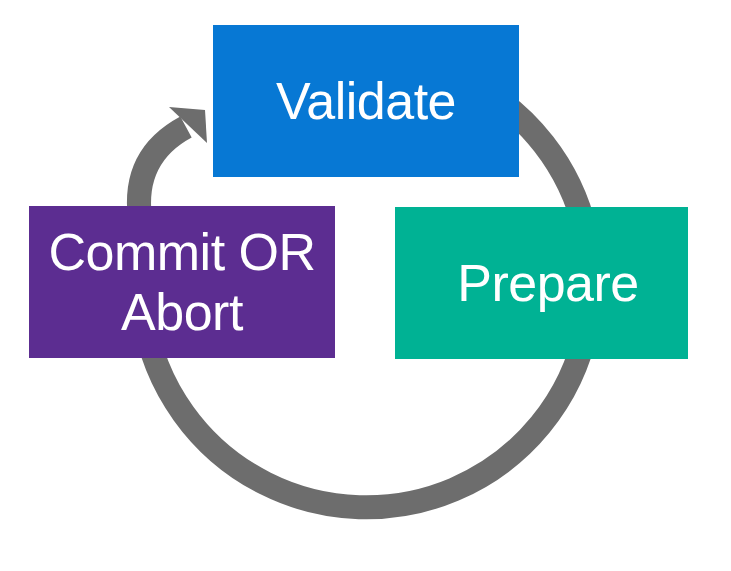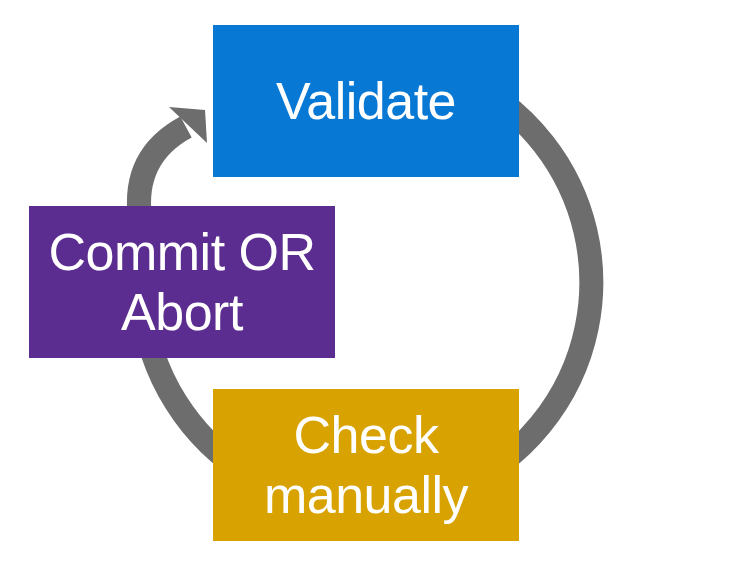--- a/index.html
+++ b/index.html
@@ -59,24 +59,23 @@
 
     <path class="swoosh" d="M 140 218 Q 132 156 186 127" style="stroke: rgb(109, 109, 109);"></path>
 
     <polygon points="169,107 205,110 207,143" style="fill: rgb(109, 109, 109);"></polygon>
   </svg>
 
   <div class="node node-validate" style="background-color: rgb(7, 120, 212);">
     <span class="node-label" style="color: rgb(255, 255, 255);">Validate</span>
   </div>
 
+  <div class="node node-prepare" style="background-color: rgb(0, 178, 148);">
+    <span class="node-label" style="color: rgb(255, 255, 255);">Prepare</span>
+  </div>
 
-  <div class="node node-check" style="background-color: rgb(216, 162, 0);">
-    <span class="node-label" style="color: rgb(255, 255, 255);">Check
-manually</span>
-  </div>
 
   <div class="node node-commit" style="background-color: rgb(92, 45, 145);">
     <span class="node-label" style="color: rgb(255, 255, 255);">Commit OR
 Abort</span>
   </div>
 
 </div>
 
 </body></html>

